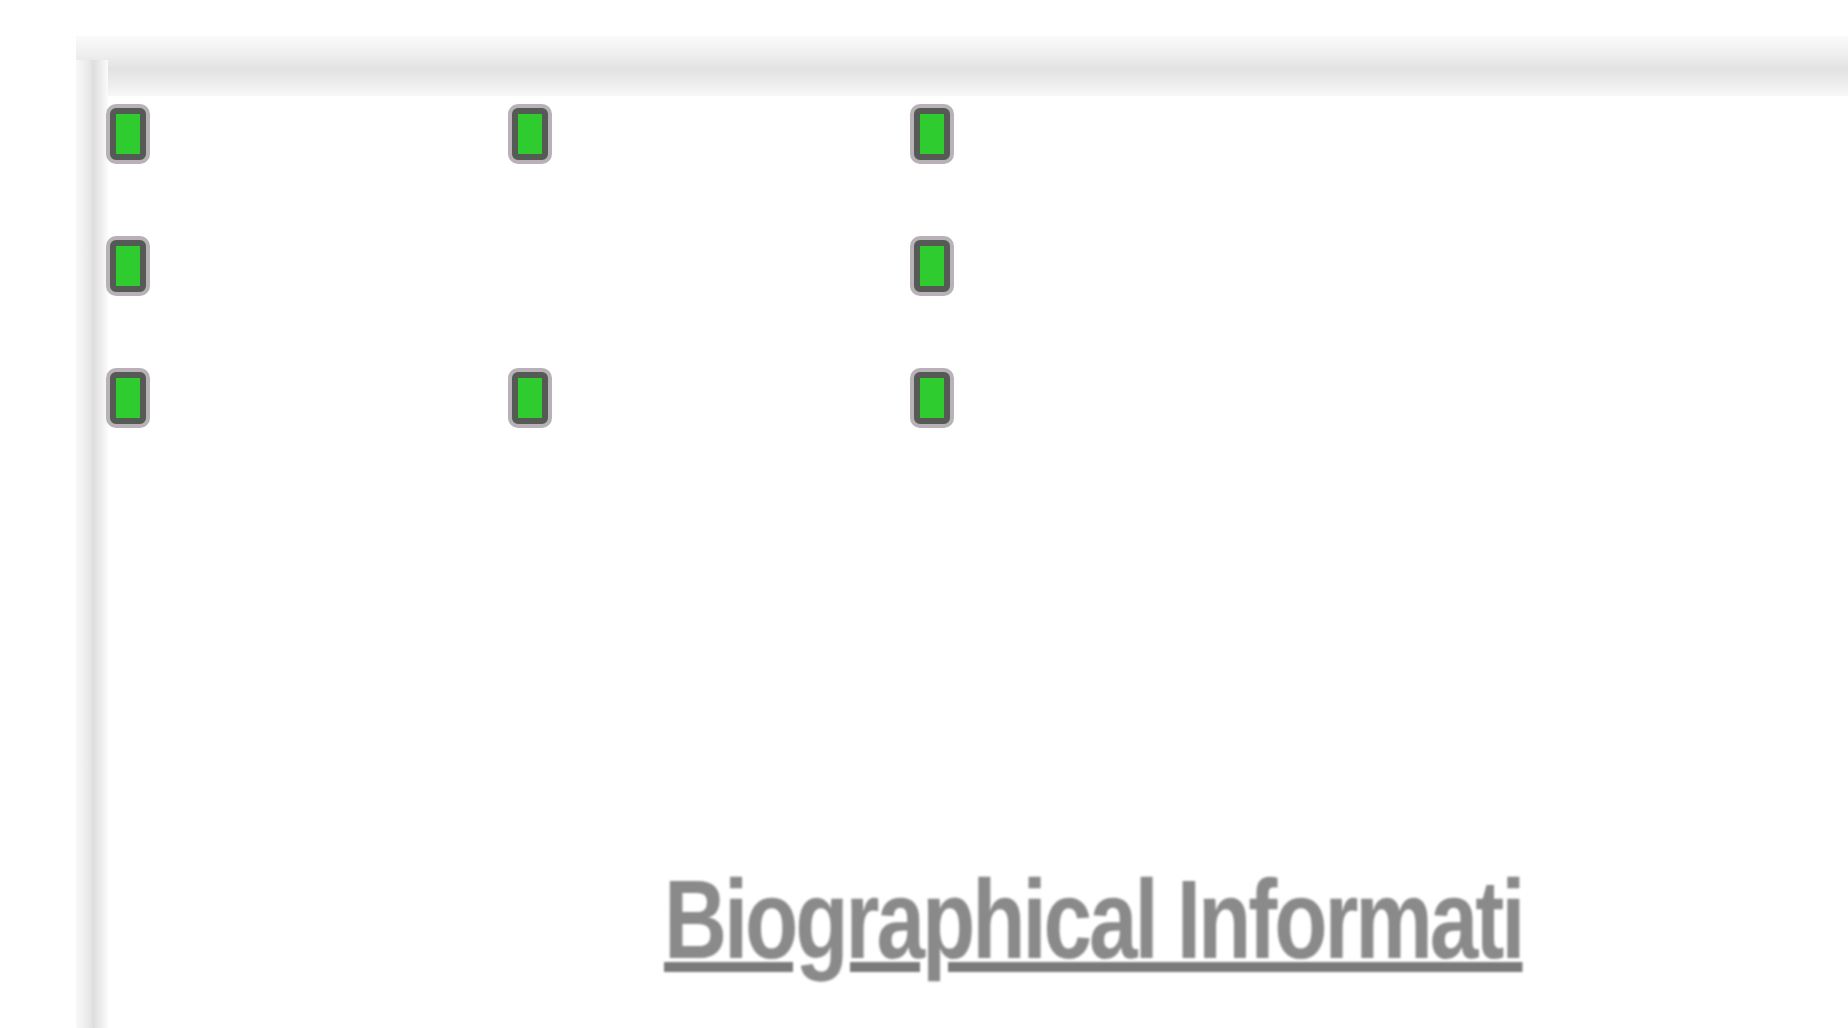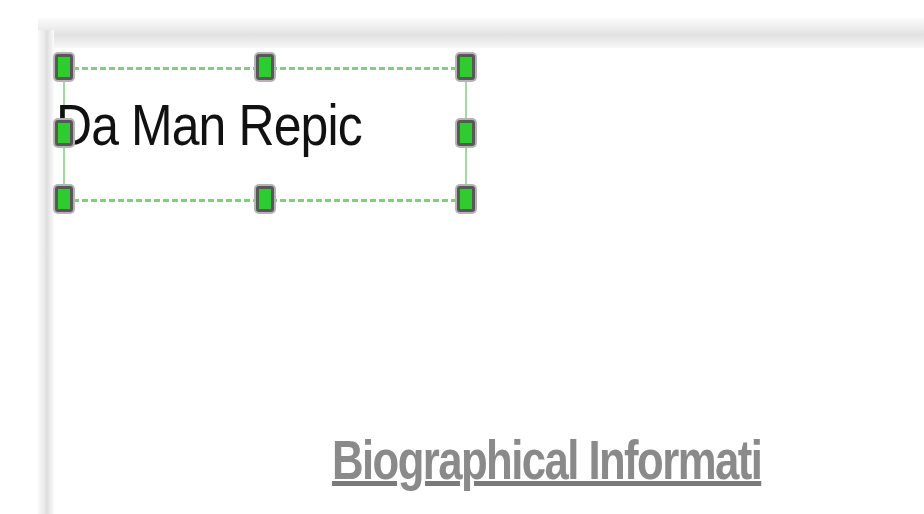--- a/index.html
+++ b/index.html
@@ -100,27 +100,20 @@
     }
   </style>
 </head>
 <body>
 
 <div class="canvas">
   <div class="frame-top"></div>
   <div class="frame-left"></div>
   <div class="page"></div>
 
-  <div class="textbox">
-    <div class="edge-h top"></div>
-    <div class="edge-h bottom"></div>
-    <div class="edge-v left"></div>
-    <div class="edge-v right"></div>
-    <div class="textbox-text">Da Man Repic</div>
-  </div>
 
   <div class="handle" style="left:55px; top:54px;"></div>
   <div class="handle" style="left:256px; top:54px;"></div>
   <div class="handle" style="left:457px; top:54px;"></div>
 
   <div class="handle" style="left:55px; top:120px;"></div>
   <div class="handle" style="left:457px; top:120px;"></div>
 
   <div class="handle" style="left:55px; top:186px;"></div>
   <div class="handle" style="left:256px; top:186px;"></div>

